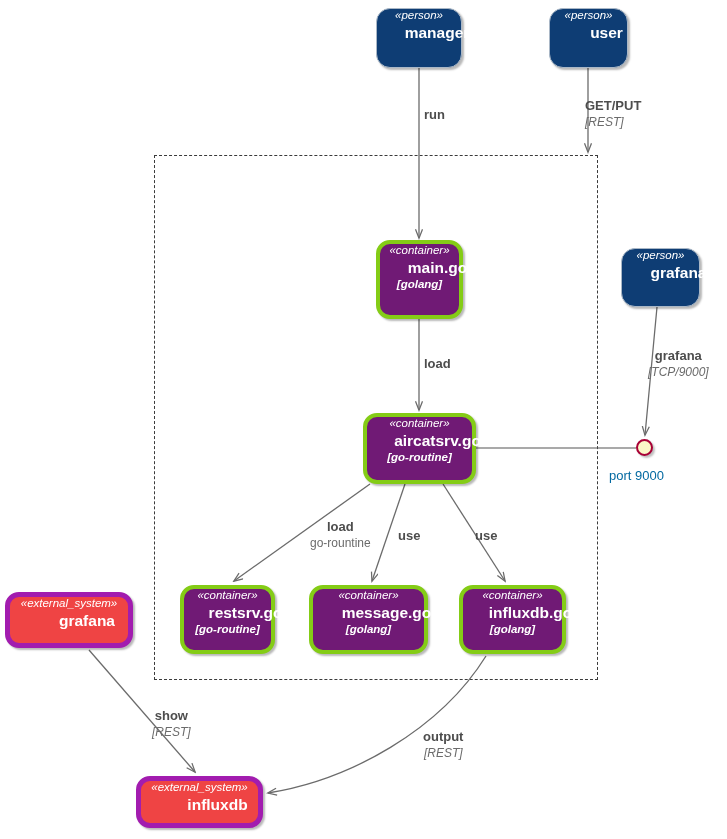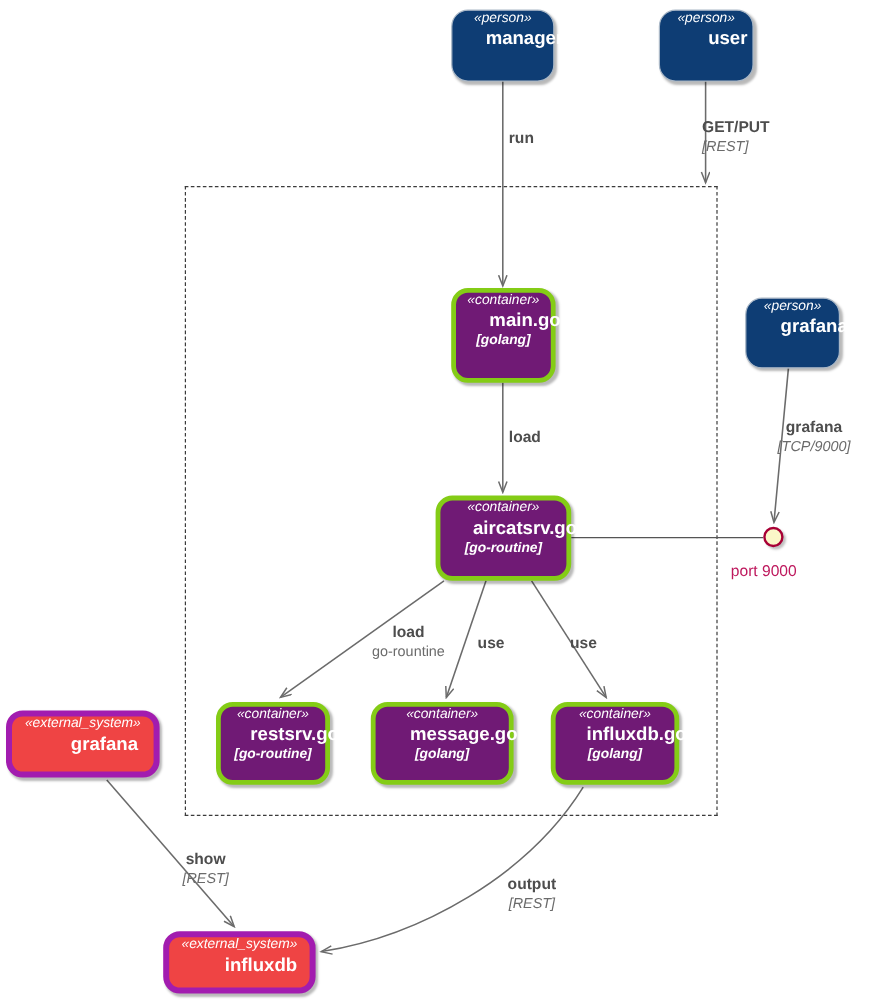--- a/index.html
+++ b/index.html
@@ -126,21 +126,21 @@
     width: 17px;
     height: 17px;
     border-radius: 50%;
     background: #fbf7c8;
     border: 2.5px solid #a80036;
     box-shadow: 2px 2px 2px rgba(0,0,0,0.25);
   }
   .port-label {
     position: absolute;
     font-size: 13px;
-    color: #be185d;
+    color: #0369a1;
     white-space: nowrap;
   }
 </style>
 </head>
 <body>
 
 <div id="canvas">
 
   <div class="boundary" style="left:154px; top:155px; width:444px; height:525px;"></div>
 

